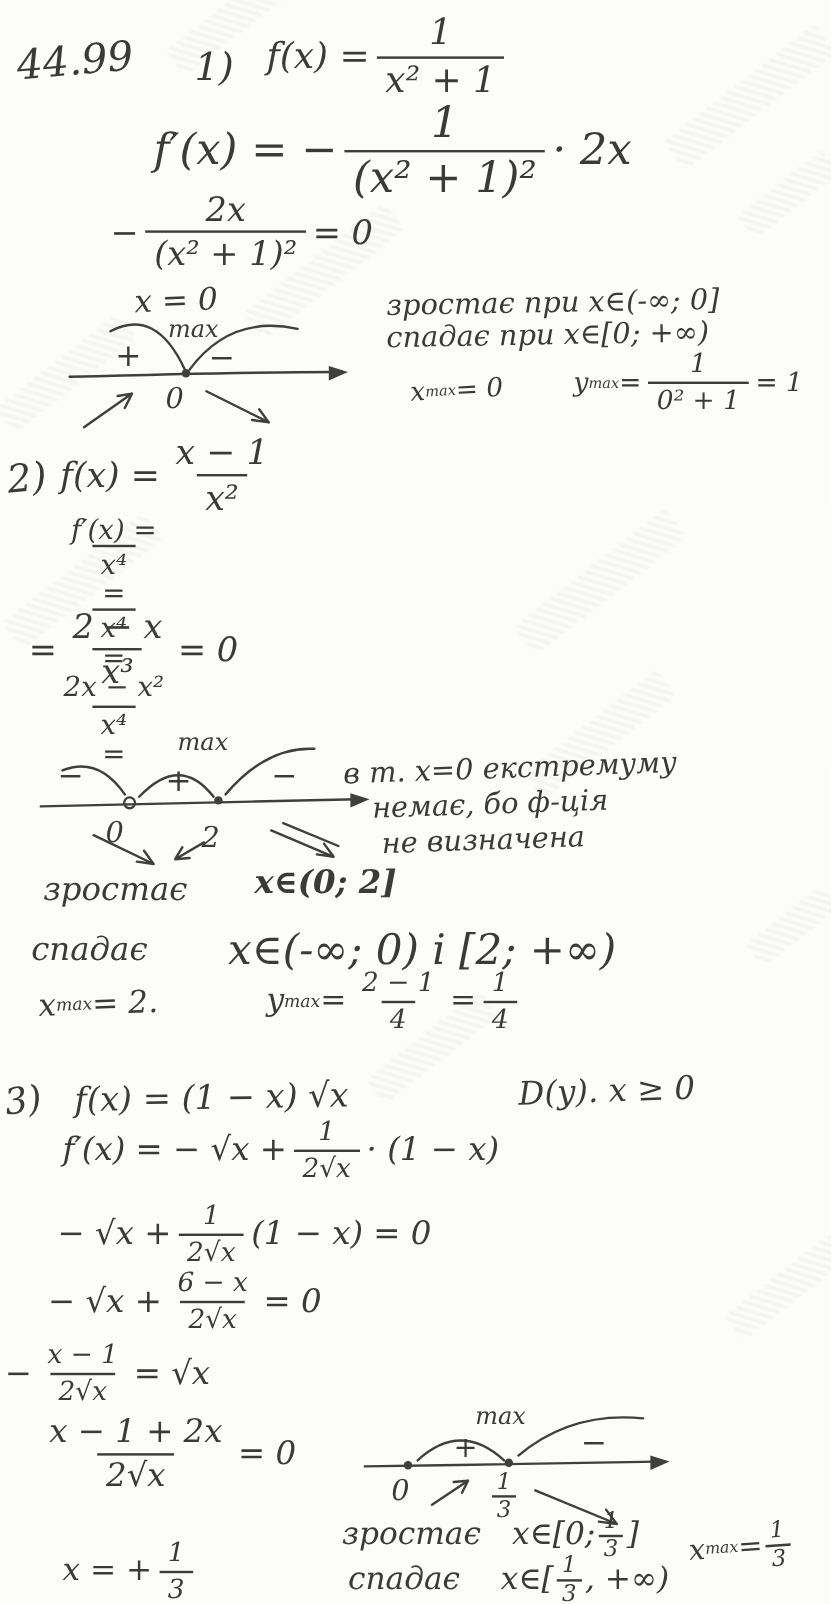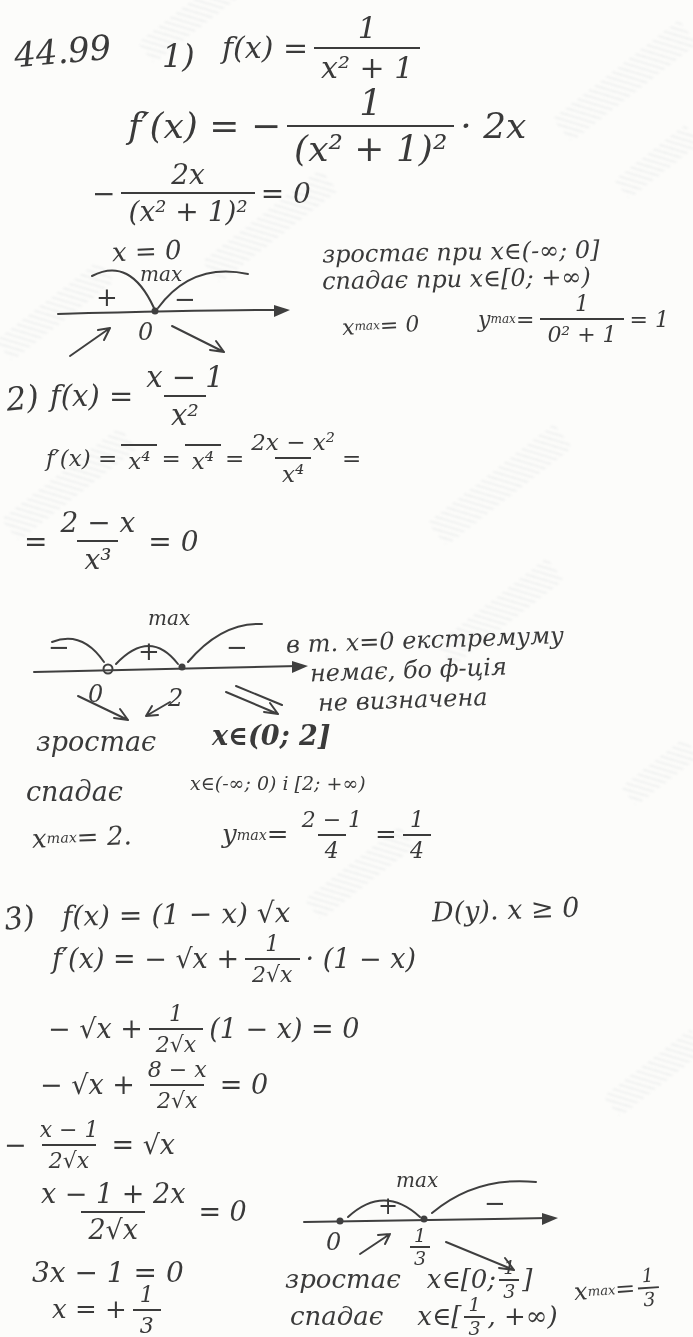--- a/index.html
+++ b/index.html
@@ -122,21 +122,21 @@
   </div>
 
   <div class="mline" style="left:50px;top:362px;font-size:29px;">
     <span>f(x) =</span>
     <span class="frac">
       <span class="num">x − 1</span>
       <span class="den">x²</span>
     </span>
   </div>
 
-  <div class="mline" style="left:46px;top:430px;font-size:23px;">
+  <div class="mline" style="left:46px;top:430px;font-size:23px;flex-direction:column;">
     <span>f′(x) =</span>
     <span class="frac" style="margin:0 4px;">
       <span class="den">x⁴</span>
     </span>
     <span>=</span>
     <span class="frac" style="margin:0 4px;">
       <span class="den">x⁴</span>
     </span>
     <span>=</span>
     <span class="frac" style="margin:0 0;">
@@ -189,21 +189,21 @@
 
   <div class="mline" style="left:36px;top:728px;font-size:27px;">
     <span>зростає</span>
   </div>
   <div class="mline" style="left:212px;top:722px;font-size:27px;font-weight:bold;">
     <span>x∈(0; 2]</span>
   </div>
   <div class="mline" style="left:26px;top:778px;font-size:27px;">
     <span>спадає</span>
   </div>
-  <div class="mline" style="left:190px;top:774px;font-size:19px;">
+  <div class="mline" style="left:190px;top:774px;font-size:35px;">
     <span>x∈(-∞; 0) і [2; +∞)</span>
   </div>
 
   <div class="mline" style="left:32px;top:824px;font-size:26px;transform:rotate(-2deg);">
     <span>x</span><sub>max</sub>
     <span>= 2.</span>
   </div>
   <div class="mline" style="left:222px;top:808px;font-size:26px;">
     <span>y</span><sub>max</sub>
     <span>=</span>
@@ -242,21 +242,21 @@
     <span class="frac fs-sm">
       <span class="num">1</span>
       <span class="den">2√x</span>
     </span>
     <span>(1 − x) = 0</span>
   </div>
 
   <div class="mline" style="left:40px;top:1058px;font-size:27px;">
     <span>− √x +</span>
     <span class="frac fs-sm">
-      <span class="num">8 − x</span>
+      <span class="num">6 − x</span>
       <span class="den">2√x</span>
     </span>
     <span>= 0</span>
   </div>
 
   <div class="mline" style="left:4px;top:1118px;font-size:27px;">
     <span>−</span>
     <span class="frac fs-sm">
       <span class="num">x − 1</span>
       <span class="den">2√x</span>
@@ -265,23 +265,20 @@
   </div>
 
   <div class="mline" style="left:28px;top:1180px;font-size:27px;">
     <span class="frac">
       <span class="num">x − 1 + 2x</span>
       <span class="den">2√x</span>
     </span>
     <span>= 0</span>
   </div>
 
-  <div class="mline" style="left:32px;top:1258px;font-size:28px;">
-    <span>3x − 1 = 0</span>
-  </div>
 
   <div class="mline" style="left:52px;top:1283px;font-size:26px;">
     <span>x = +</span>
     <span class="frac fs-sm">
       <span class="num">1</span>
       <span class="den">3</span>
     </span>
   </div>
 
   <div class="numline" style="left:296px;top:1168px;width:275px;height:105px;">

